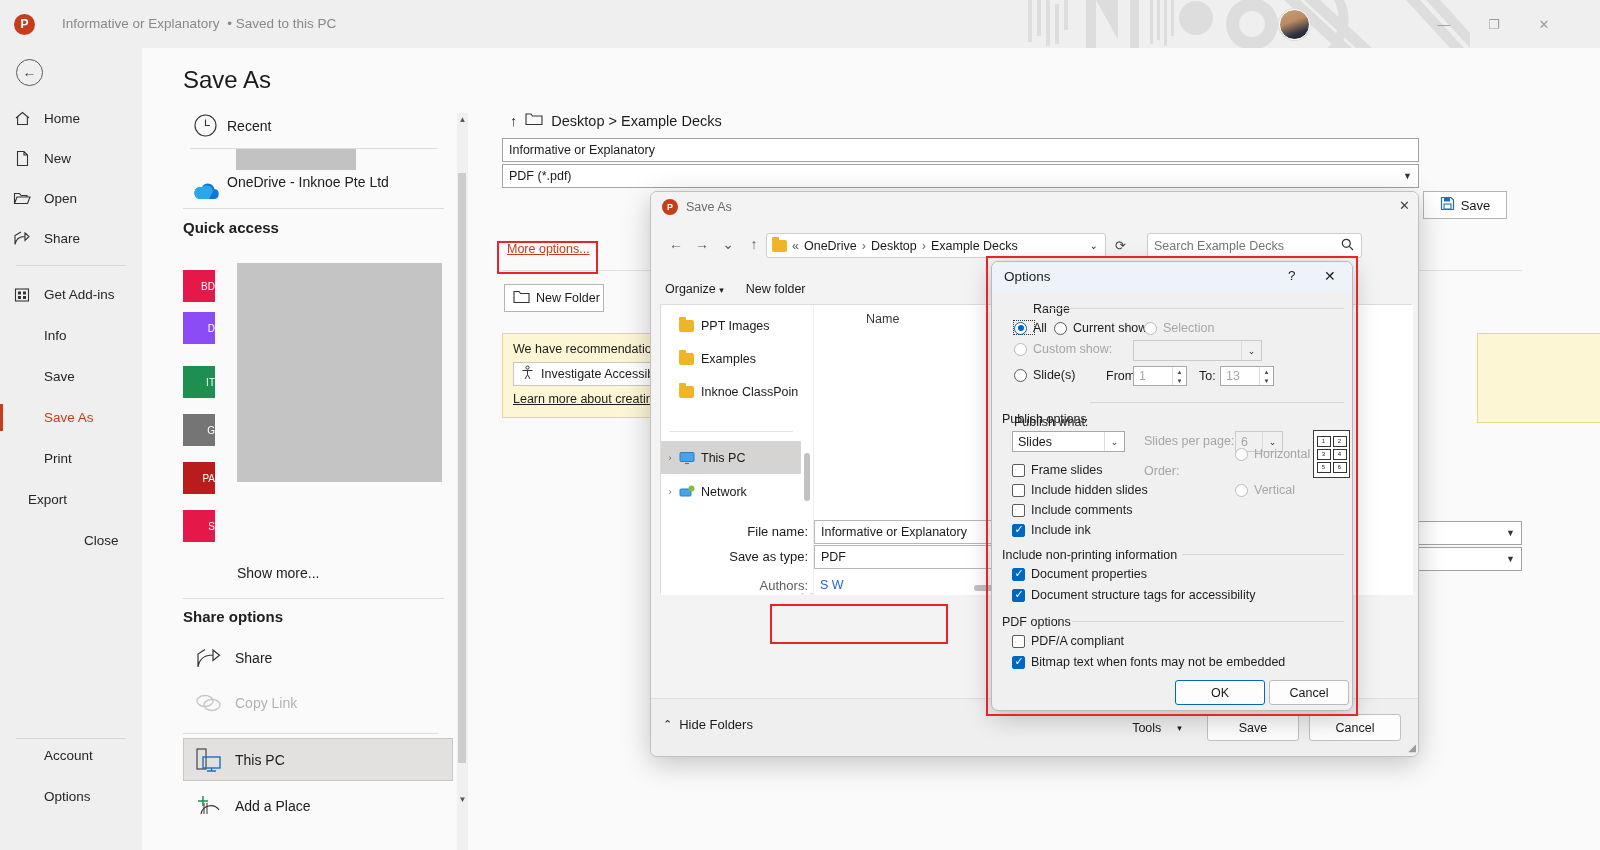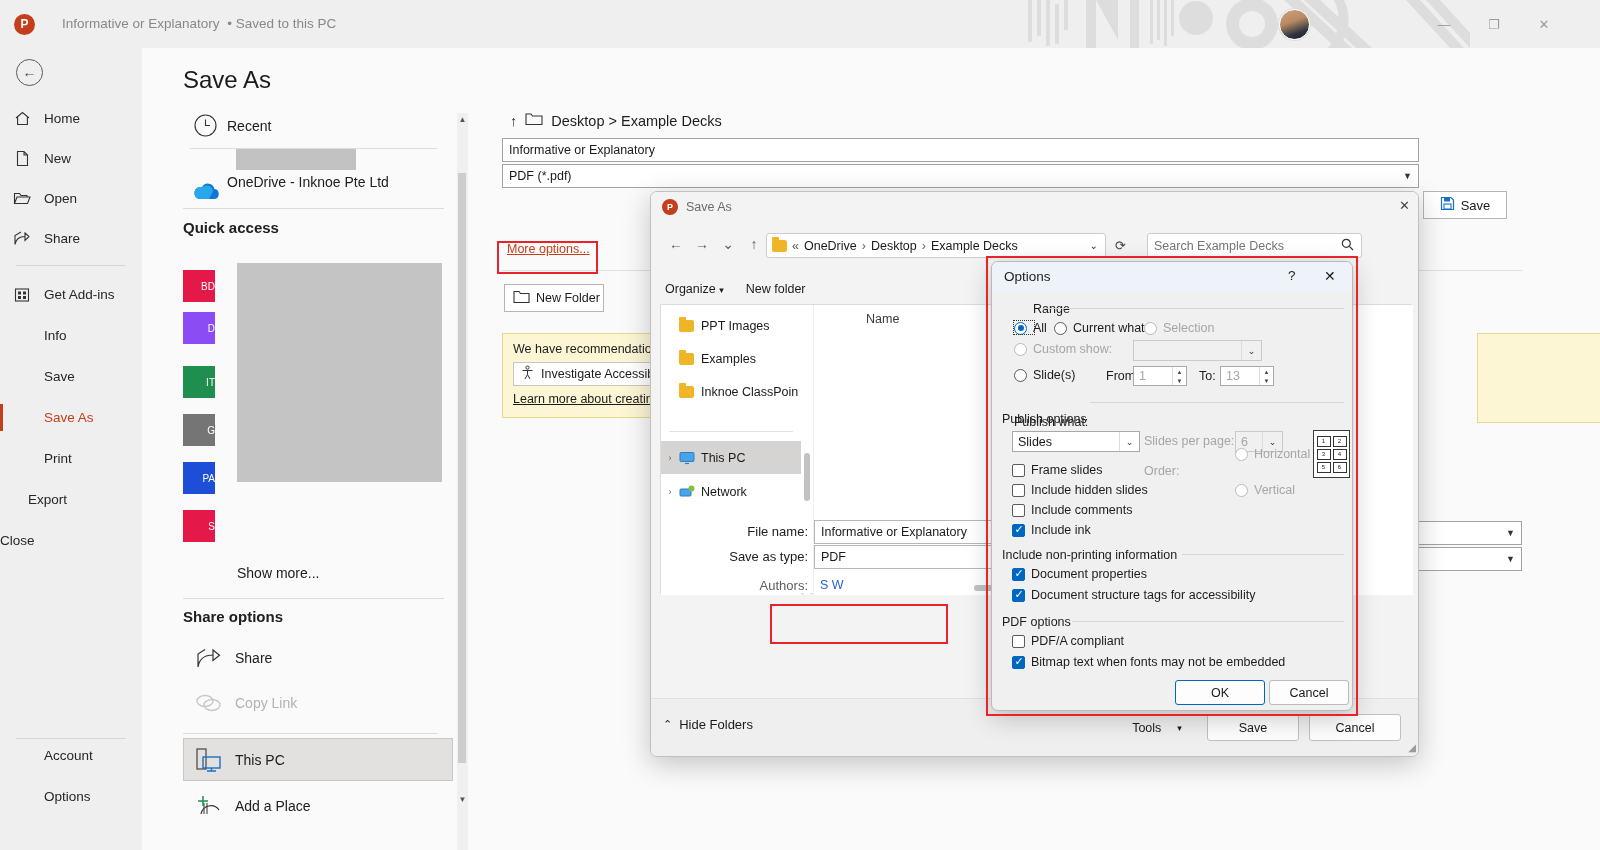--- a/index.html
+++ b/index.html
@@ -258,21 +258,21 @@
   </div>
   <div class="rail-item active" style="top:353px; padding-left:44px;">
     <span>Save As</span>
   </div>
   <div class="rail-item" style="top:394px; padding-left:44px;">
     <span>Print</span>
   </div>
   <div class="rail-item" style="top:435px; padding-left:28px;">
     <span>Export</span>
   </div>
-  <div class="rail-item" style="top:476px; ">
+  <div class="rail-item" style="top:476px; padding-left:44px;margin-left:40px;">
     <span>Close</span>
   </div>
 
   <div class="rail-sep" style="top:690px;"></div>
 
   <div class="rail-item" style="top:691px; padding-left:44px;">
     <span>Account</span>
   </div>
   <div class="rail-item" style="top:732px; padding-left:44px;">
     <span>Options</span>
@@ -313,21 +313,21 @@
     </div>
   <div class="qa-tile" style="left:41px; top:264px; background:#8b4cf5;">
       <span>D</span>
     </div>
   <div class="qa-tile" style="left:41px; top:318px; background:#1e8f4e;">
       <span>IT</span>
     </div>
   <div class="qa-tile" style="left:41px; top:366px; background:#757575;">
       <span>G</span>
     </div>
-  <div class="qa-tile" style="left:41px; top:414px; background:#1d4ed8;">
+  <div class="qa-tile" style="left:41px; top:414px; background:#b91c1c;">
       <span>PA</span>
     </div>
   <div class="qa-tile" style="left:41px; top:462px; background:#e4194a;">
       <span>S</span>
     </div>
   <div id="qa-redact"></div>
 
   <div class="bs-label" style="position:absolute; left:95px; top:517px;">Show more...</div>
 
   <div class="bs-sep" style="left:41px; top:550px; width:261px;"></div>
@@ -570,21 +570,21 @@
 
   <div class="grp" style="left:10px; top:40px;margin-left:31px;">Range</div>
   <div class="grp-line" style="left:50px; top:46px; width:302px;"></div>
 
   <div class="opt-row" style="left:22px; top:59px;">
     <span class="rad on"></span>
     <span>All</span>
   </div>
   <div class="opt-row" style="left:62px; top:59px;">
     <span class="rad"></span>
-    <span>Current what</span>
+    <span>Current show</span>
   </div>
   <div class="opt-row dis" style="left:152px; top:59px;">
     <span class="rad dis"></span>
     <span>Selection</span>
   </div>
 
   <div class="opt-row dis" style="left:22px; top:80px;">
     <span class="rad dis"></span>
     <span>Custom show:</span>
   </div>
@@ -611,21 +611,21 @@
     <span class="sp">
         <span>▲</span>
         <span>▼</span>
       </span>
   </div>
 
   <div class="grp" style="left:10px; top:150px;">Publish options</div>
   <div class="grp-line" style="left:98px; top:140px; width:254px;"></div>
 
   <div class="grp" style="left:22px; top:153px;">Publish what:</div>
-  <div class="opt-sel" style="left:20px; top:169px; width:128px;">
+  <div class="opt-sel" style="left:20px; top:169px; width:113px;">
     <span>Slides</span>
     <span class="chev">⌄</span>
   </div>
   <div class="grp" style="left:152px; top:172px; color:#a6a6a6;">Slides per page:</div>
   <div class="opt-sel dis" style="left:243px; top:169px; width:48px;">
     <span>6</span>
     <span class="chev">⌄</span>
   </div>
 
   <div class="opt-row" style="left:20px; top:201px;">

